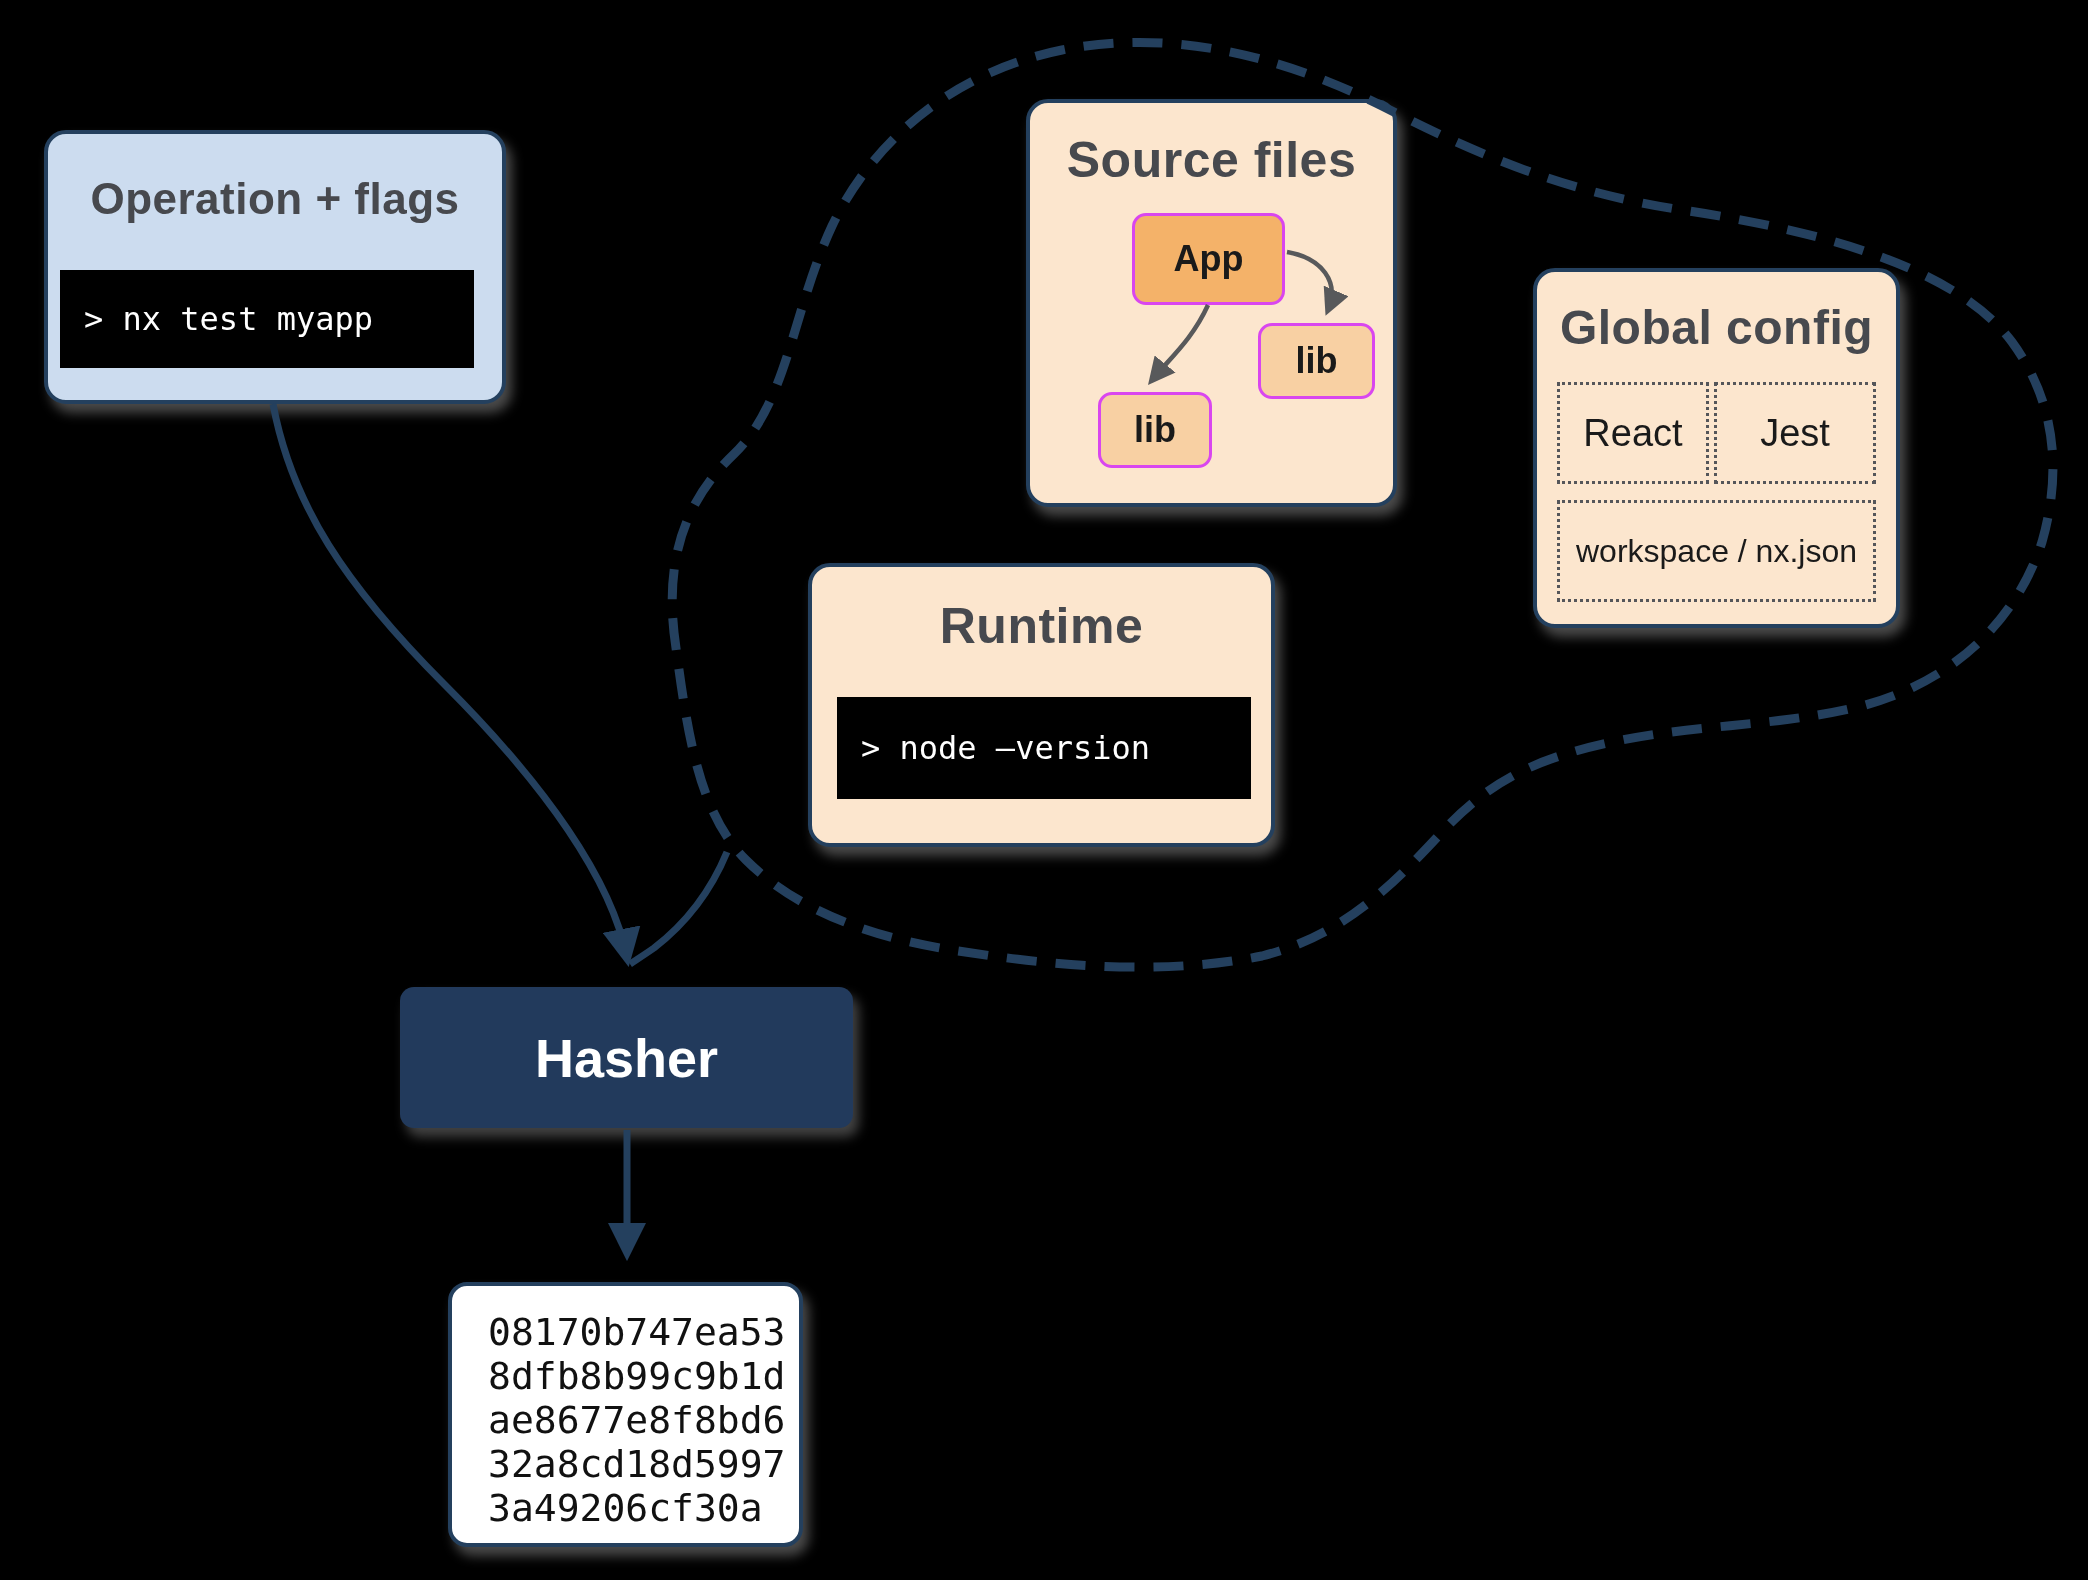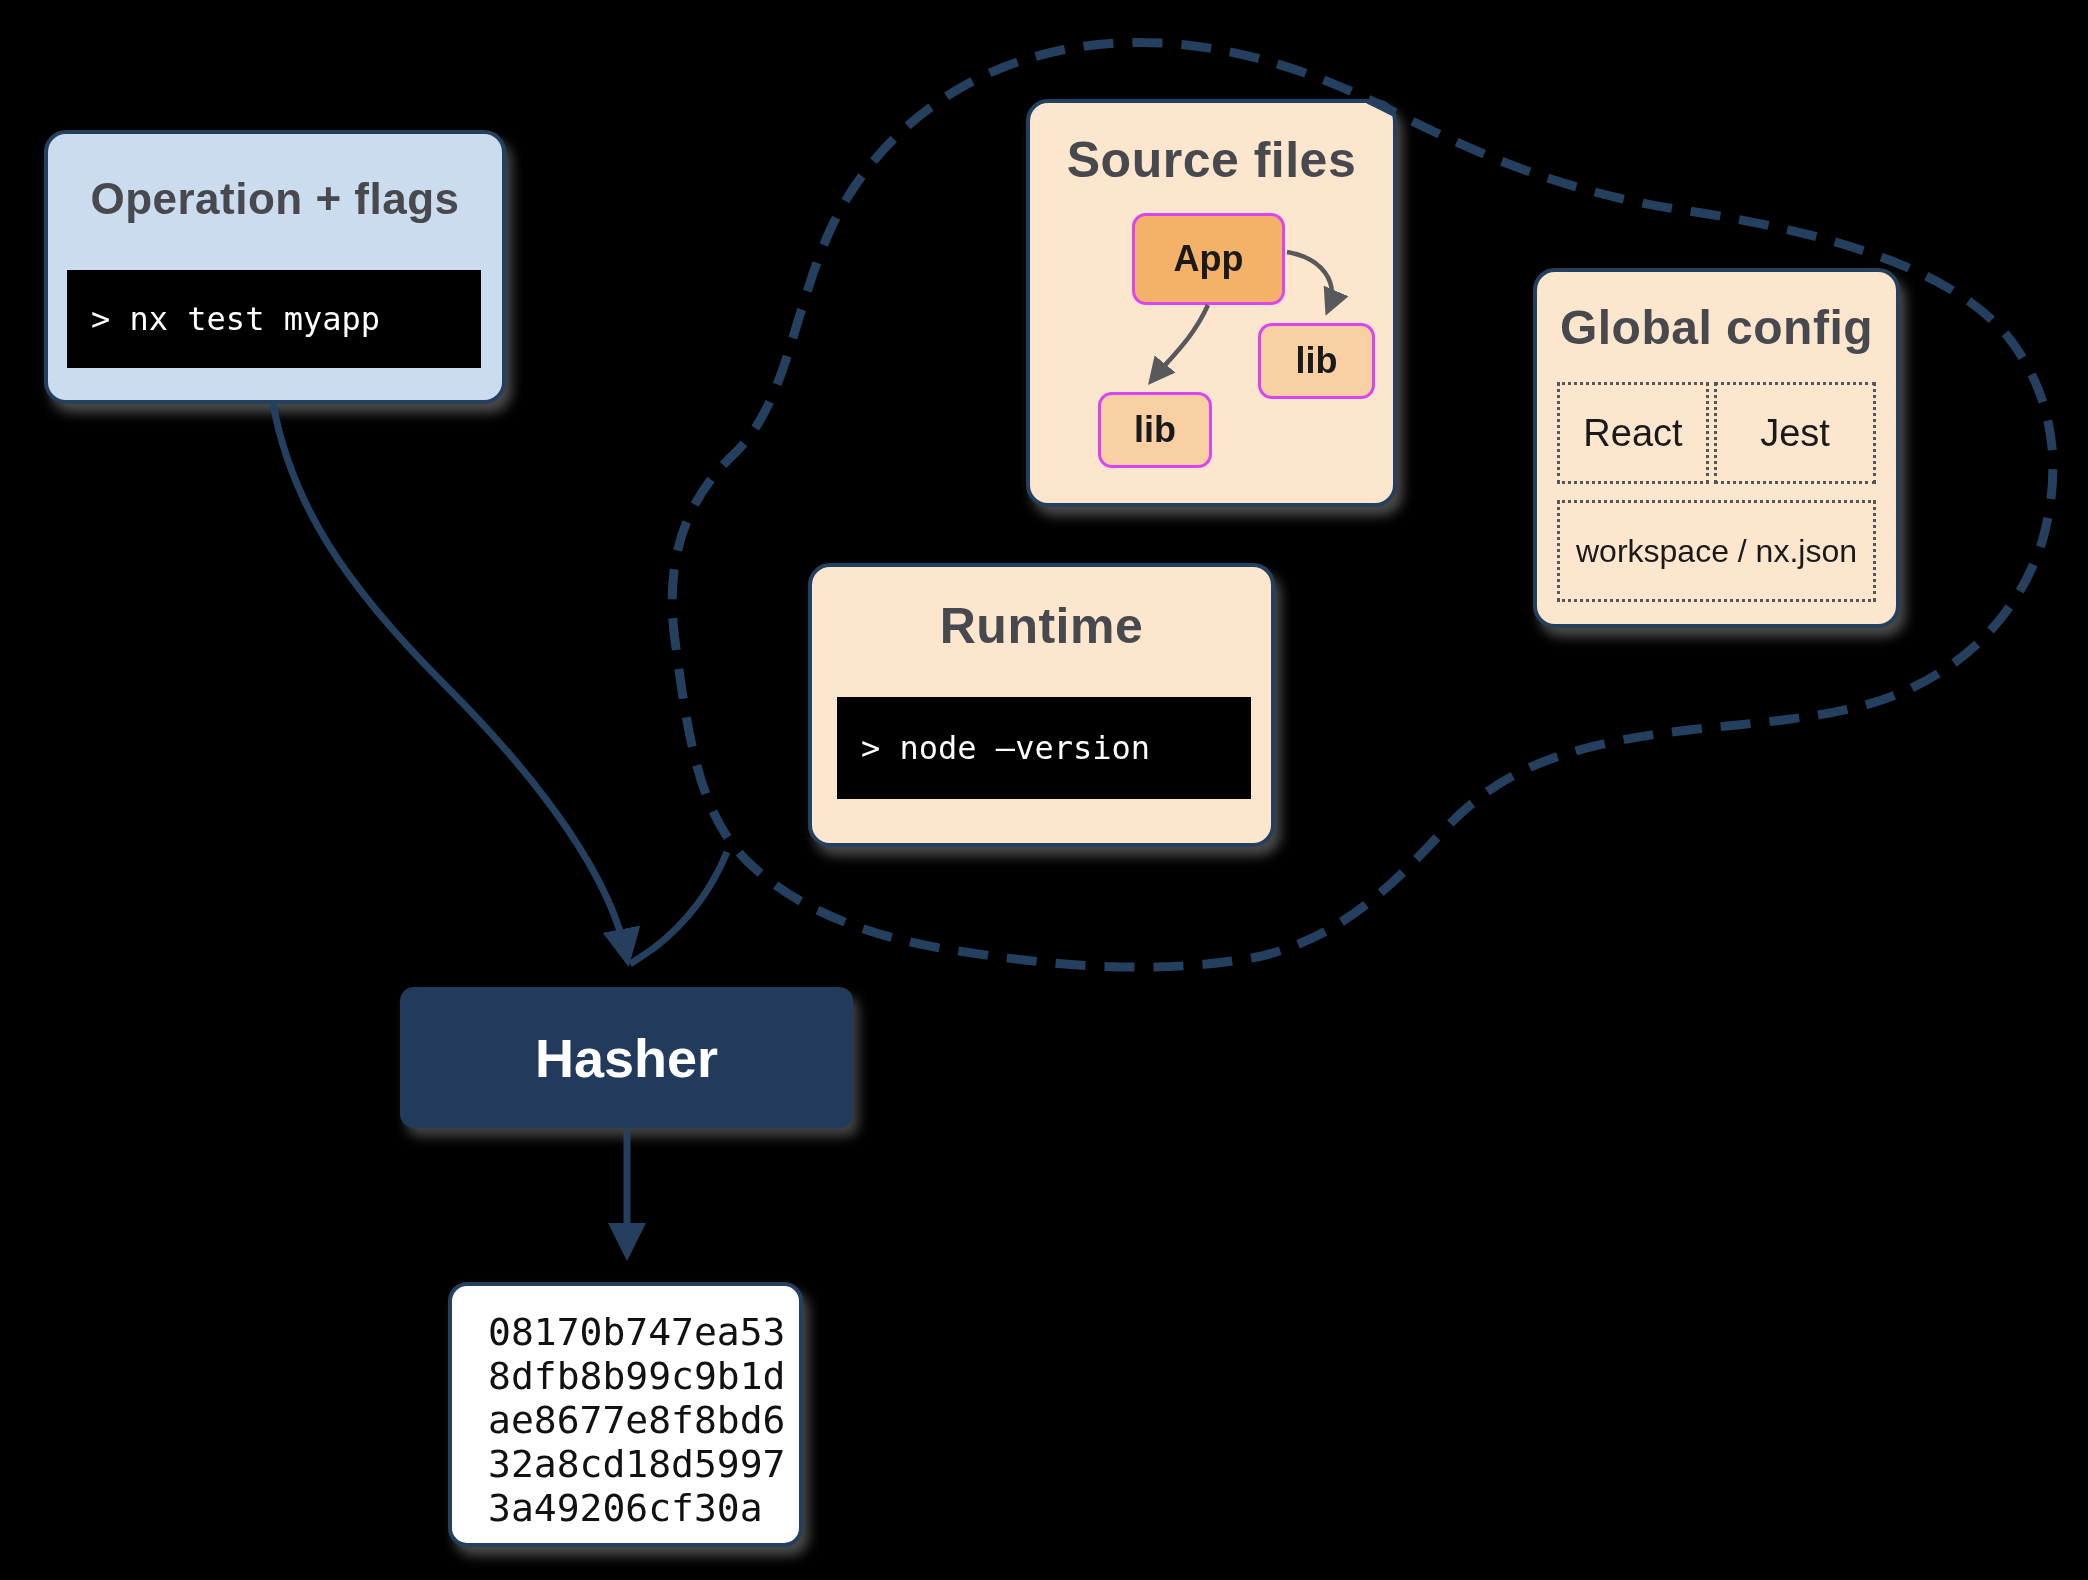--- a/index.html
+++ b/index.html
@@ -30,21 +30,21 @@
     font-family:"DejaVu Sans Mono", monospace;
     display:flex;align-items:center;
     box-sizing:border-box;
     padding-left:24px;
     font-size:32px;
     white-space:pre;
   }
   
   #op-box{left:44px;top:130px;width:462px;height:274px;background:#ccdcef;}
   #op-box .card-title{margin-top:40px;font-size:44px;}
-  #op-terminal{left:19px;top:136px;width:414px;height:98px;}
+  #op-terminal{left:12px;top:136px;width:414px;height:98px;}
   
   #source-box{left:1026px;top:99px;width:371px;height:408px;background:#fce6ce;}
   #source-box .card-title{margin-top:28px;font-size:50px;}
   .node{
     position:absolute;
     border:3px solid #d946ef;
     border-radius:14px;
     display:flex;align-items:center;justify-content:center;
     font-weight:bold;color:#1a1a1a;font-size:36px;
     box-sizing:border-box;

